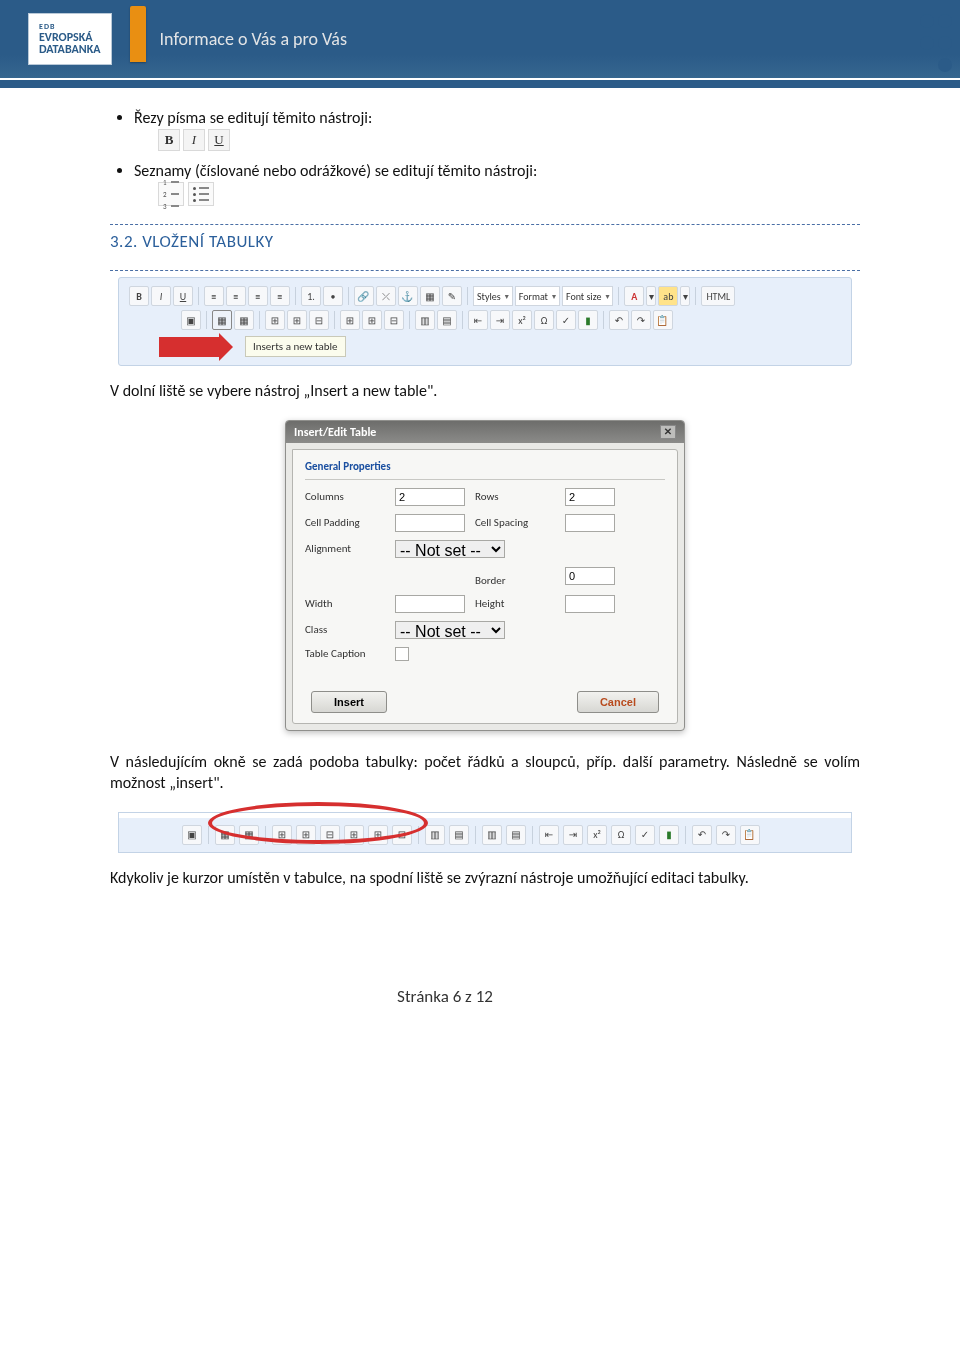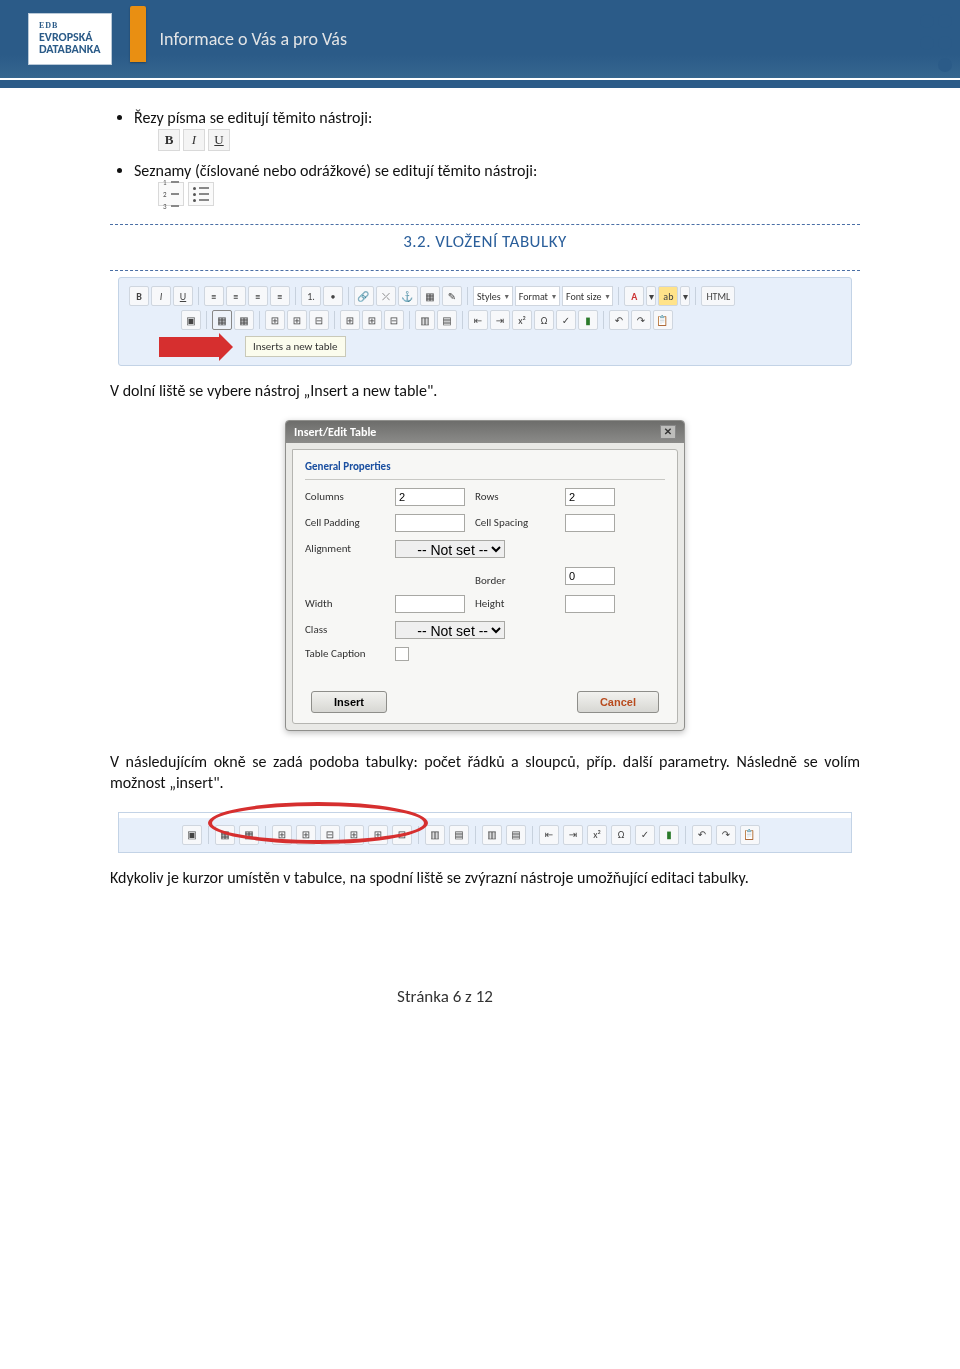--- a/index.html
+++ b/index.html
@@ -24,21 +24,21 @@
   .logo-box {
     background: #fff;
     color: #2b5b88;
     font-weight: bold;
     font-size: 12px;
     line-height: 1.05;
     padding: 8px 10px;
     border: 1px solid #b9c9d8;
     display:flex; flex-direction:column; align-items:flex-start;
   }
-  .logo-box .tiny { font-size: 8px; letter-spacing:1px;font-family:Liberation Serif, serif; }
+  .logo-box .tiny { font-size: 8px; letter-spacing:1px; }
   .orange-bar {
     width: 16px; height: 56px;
     background: #e98f12;
     margin-left: 18px; margin-right: 14px;
     box-shadow: 0 1px 2px rgba(0,0,0,.3);
     border-top-left-radius:2px; border-top-right-radius:2px;
     margin-top:-10px;
   }
   .tagline {
     color: #e2e4e6; font-size: 18px; font-weight: 400;
@@ -79,21 +79,21 @@
   }
   .listbtn .row{display:flex; align-items:center; gap:3px;}
   .listbtn .dot{width:3px;height:3px;background:#555;border-radius:50%;}
   .listbtn .num{font-size:7px;color:#555;width:5px;}
   .listbtn .ln{flex:1;height:2px;background:#888;}
   .dash-sep {
     border:none; border-top:1px dashed #4a6fa5; margin: 18px 0 4px 0;
   }
   .section-title {
     color:#2b5f9b; font-size:17px; font-weight:500;
-    margin: 6px 0 12px 0; text-align:center;
+    margin: 6px 0 12px 0; text-align:left;
     letter-spacing:.5px;
   }
   .body-text { font-size:16px; margin: 14px 0 18px 0; line-height:1.35; }
   .body-text.justify{ text-align:justify; }
 
   
   .toolbar {
     background:#e7effa; border:1px solid #c3d3e6;
     border-radius:3px; padding:6px 10px; margin:6px 8px 10px 8px;
     font-size:11px; color:#333;
@@ -143,21 +143,21 @@
   .tab.active{background:#f7f7f5;position:relative;z-index:2;}
   .tab-pane{
     border:1px solid #b5b5b1;background:#f7f7f5;padding:10px 12px; border-radius:0 3px 3px 3px;
     min-height:220px;
   }
   .fieldset-label{color:#1a4fa0;font-weight:bold;font-size:11px;display:block;margin-bottom:8px;}
   .fld-sep{border:none;border-top:1px solid #c8c8c4;margin:-2px 0 8px 0;}
   .form-grid{display:grid;grid-template-columns: 80px 70px 80px 50px; row-gap:8px;column-gap:10px;align-items:center;}
   .form-grid label{font-size:11px;color:#333;}
   .form-grid input[type=text]{width:100%;height:18px;border:1px solid #a8a8a4;font-size:11px;padding:0 3px;}
-  .form-grid select{width:100%;height:18px;border:1px solid #a8a8a4;font-size:14px;text-align:right;}
+  .form-grid select{width:100%;height:18px;border:1px solid #a8a8a4;font-size:16px;}
   .form-grid .wide{grid-column:2 / span 3;display:flex;gap:4px;align-items:center;}
   .form-grid .wide select{width:110px;}
   .chk{width:14px;height:14px;border:1px solid #a8a8a4;background:#fff;}
   .dlg-footer{display:flex;justify-content:space-between;margin-top:30px;padding:0 6px;}
   .dlg-btn{
     padding:4px 22px;border:1px solid #8e8e8a;border-radius:3px;
     background:linear-gradient(#f2f2ef,#d7d7d3);font-size:11px;font-weight:bold;
   }
   .dlg-btn.cancel{color:#b84b1e;}
 

